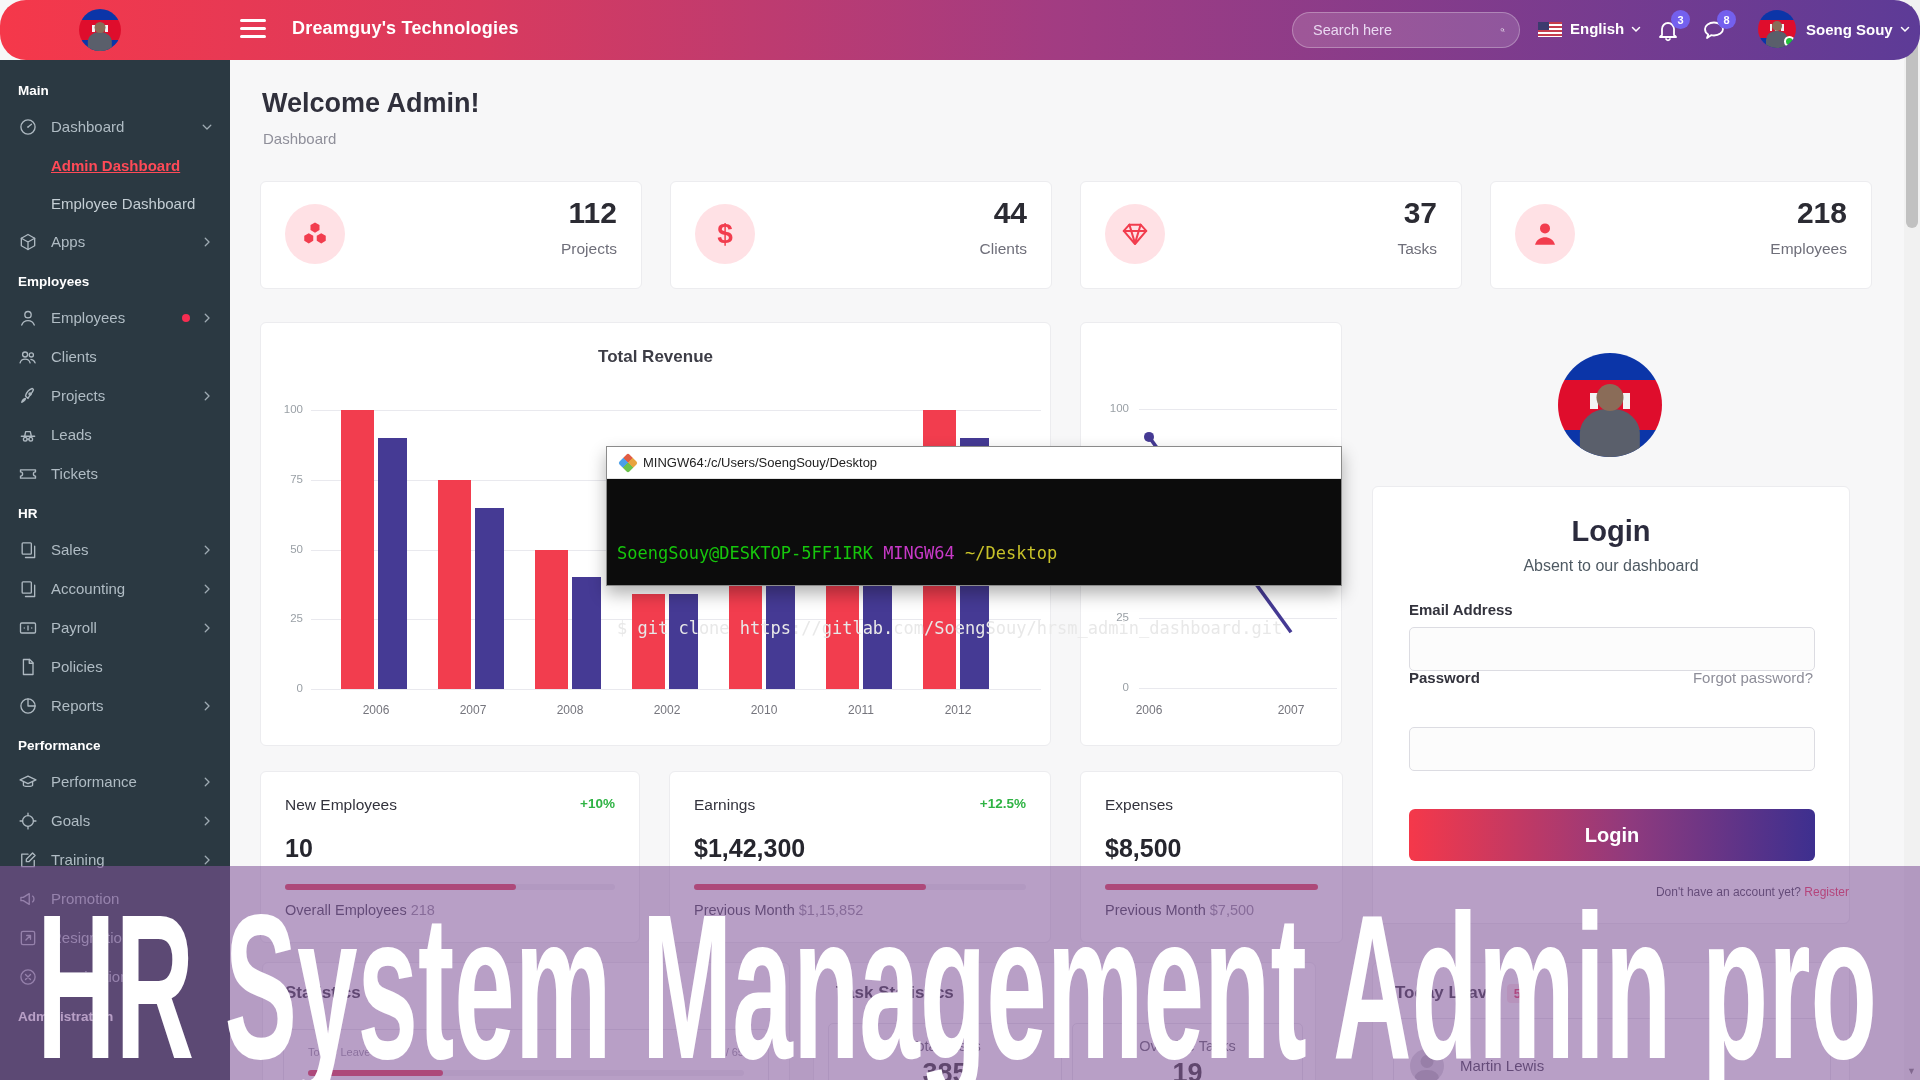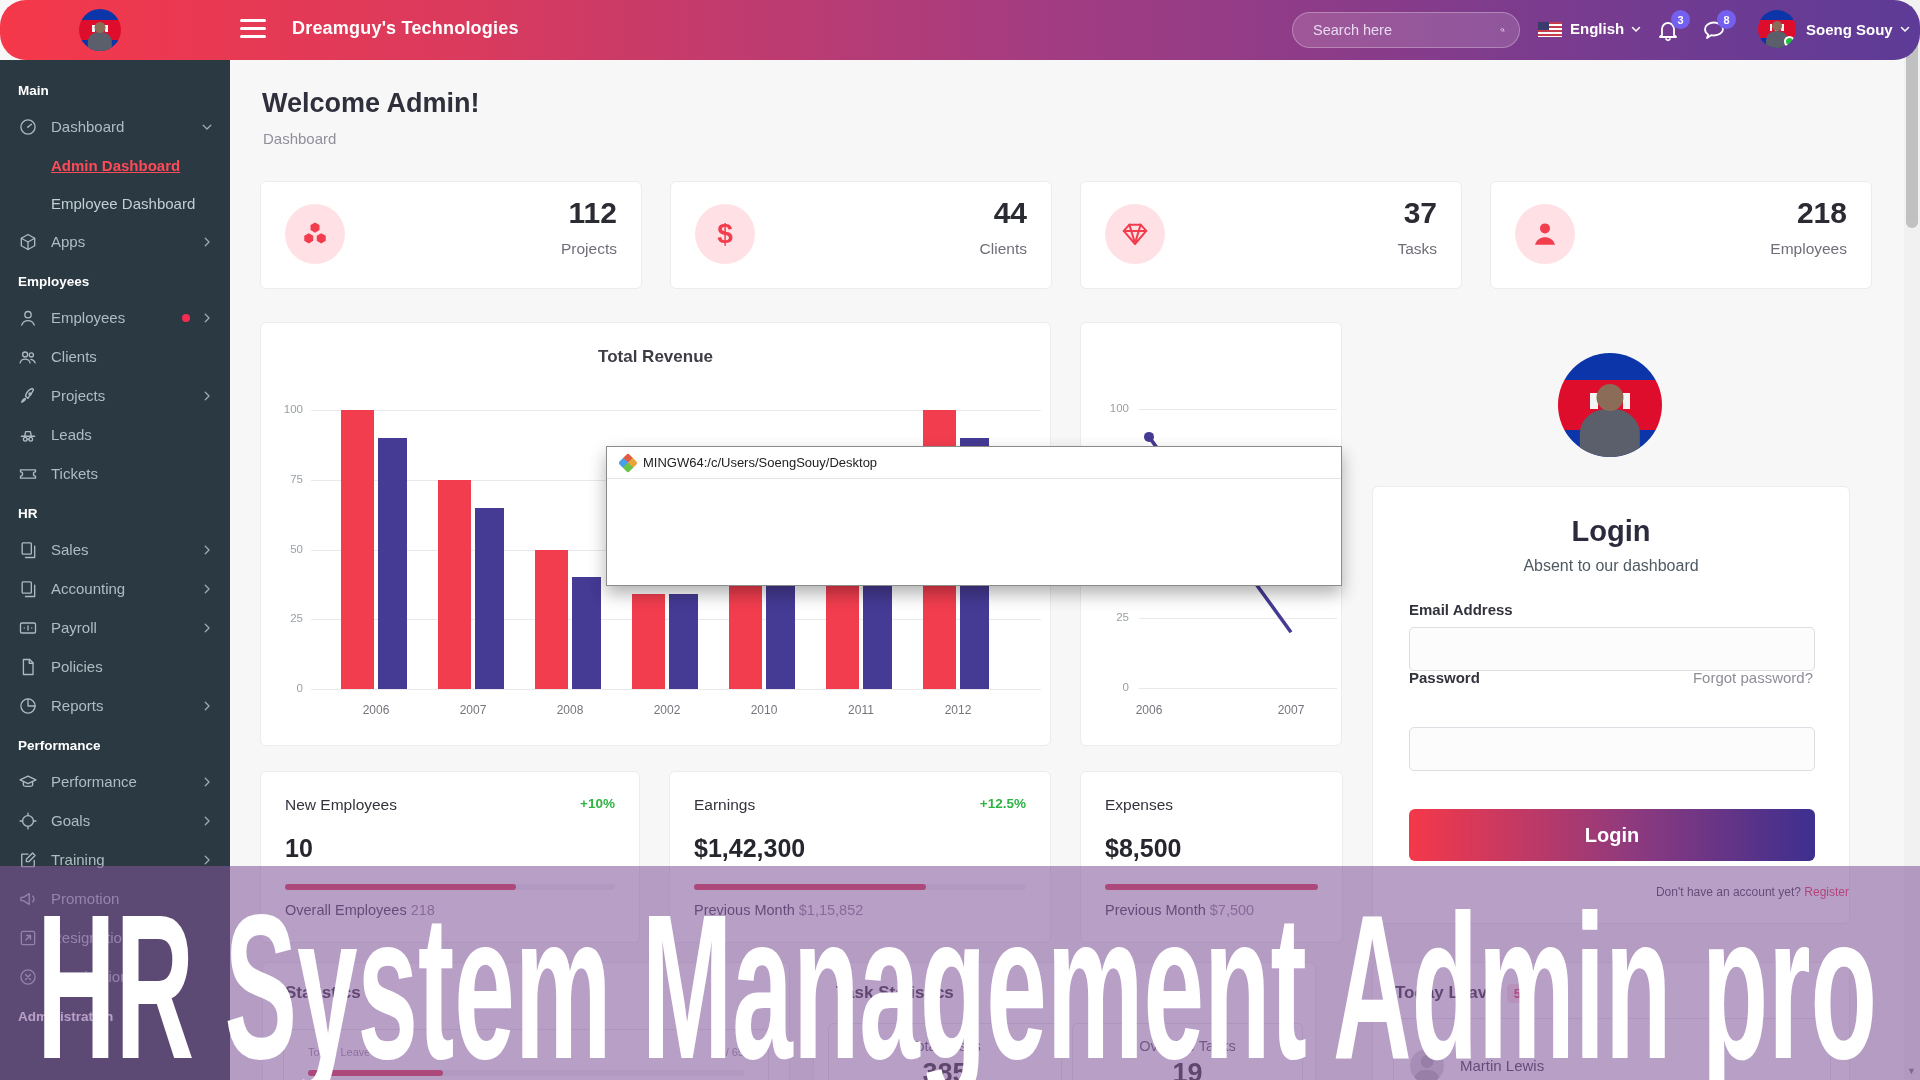--- a/index.html
+++ b/index.html
@@ -562,20 +562,24 @@
     <div id="login-footer">
       <span>Don't have an account yet?</span> <a>Register</a>
     </div>
   </div>
 
   <div id="terminal" class="abs">
     <div id="term-titlebar">
       <div id="term-git-ico"></div>
       <span id="term-title">MINGW64:/c/Users/SoengSouy/Desktop</span>
     </div>
+    <div id="term-body">
+      <div><span class="t-green">SoengSouy@DESKTOP-5FF1IRK</span> <span class="t-mag">MINGW64</span> <span class="t-yellow">~/Desktop</span></div>
+      <div class="t-white">$ git clone https://gitlab.com/SoengSouy/hrsm_admin_dashboard.git</div>
+    </div>
   </div>
 
   <div id="mini-row">
       <div class="card mini-card" id="mini-0">
         <div class="mini-title">New Employees</div>
         <div class="mini-badge">+10%</div>
         <div class="mini-val">10</div>
         <div class="mini-track">
           <div class="mini-fill" style="width:70%"></div>
         </div>

